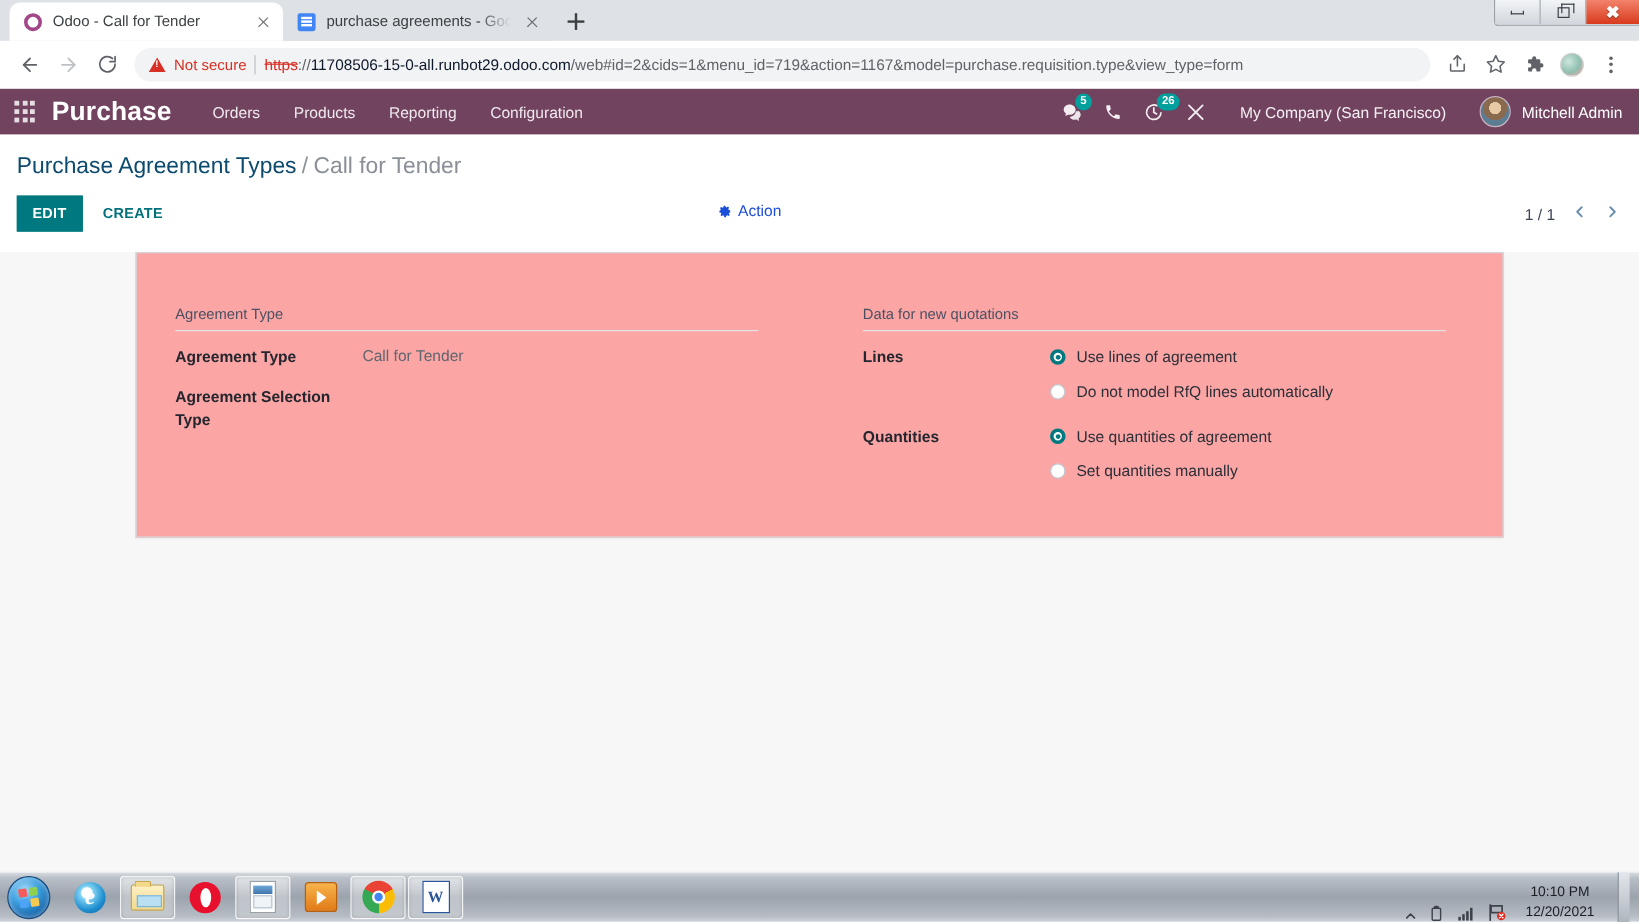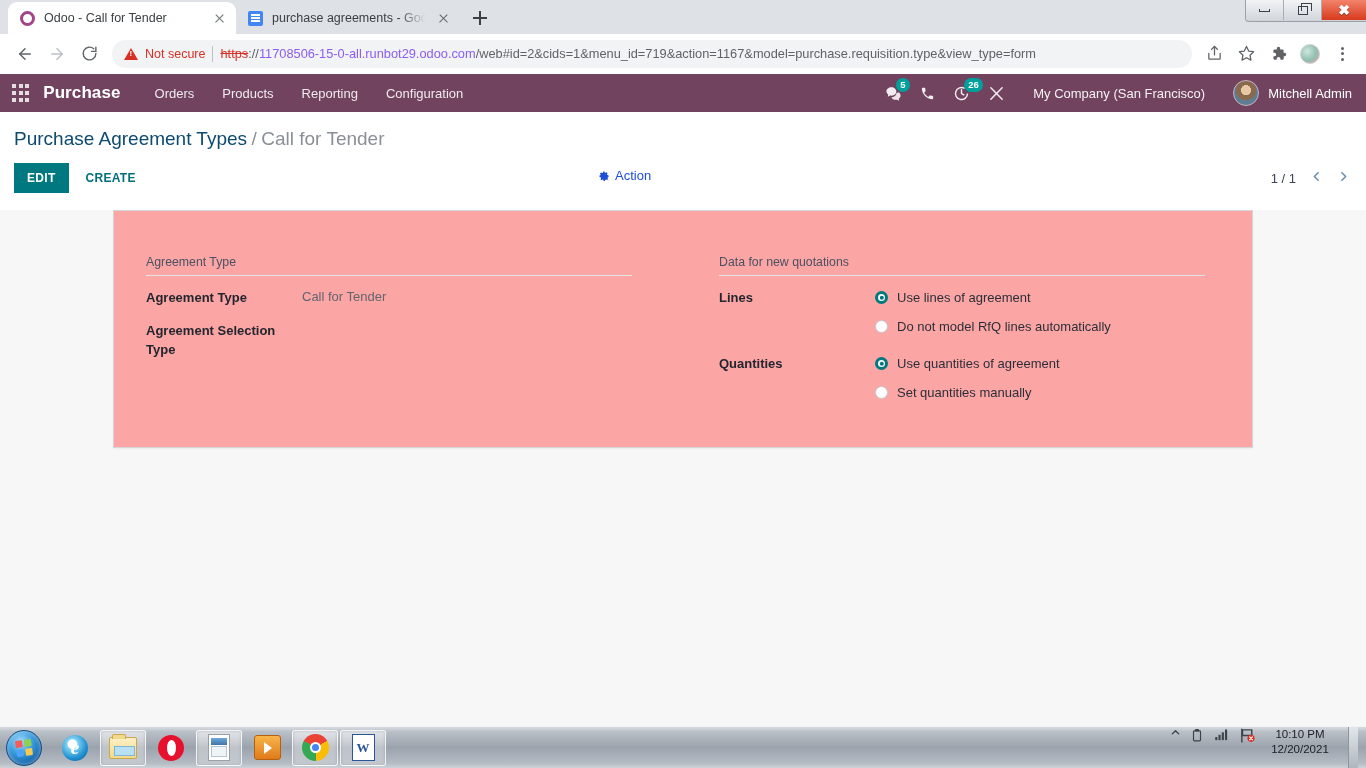--- a/index.html
+++ b/index.html
@@ -115,21 +115,21 @@
     border-bottom: 12px solid #d93025; position: relative; flex: 0 0 14px;
   }
   .warn-tri::after {
     content: "!"; position: absolute; left: -1.6px; top: 2px; font-size: 8px; color: #fff;
     font-weight: bold; line-height: 1;
   }
   .notsecure { color: #d93025; font-size: 12.5px; white-space: nowrap; }
   .urldiv { width: 1px; height: 16px; background: #bdc1c6; }
   .urltext { font-size: 12.8px; color: #5f6368; white-space: nowrap; overflow: hidden; }
   .urltext .scheme { color: #d93025; text-decoration: line-through; }
-  .urltext .host { color: #8b5cf6; }
+  .urltext .host { color: #0f172a; }
   .omni-icons { display: flex; align-items: center; gap: 4px; }
   .icon-btn {
     width: 28px; height: 28px; display: flex; align-items: center; justify-content: center;
     color: #5f6368; border-radius: 50%;
   }
   .avatar-chrome {
     width: 20px; height: 20px; border-radius: 50%;
     background: radial-gradient(circle at 35% 35%, #cfe6dd, #8fbfb0 55%, #e7a6a6 90%);
     border: 1px solid #d0d0d0;
   }
@@ -137,21 +137,21 @@
   .kebab i { width: 3px; height: 3px; border-radius: 50%; background: #5f6368; display: block; }
 
   
   .page { position: absolute; left:0; top: 74px; width: 1366px; height: 652px; background: #ffffff; }
   .odoo-nav {
     height: 38px; background: #71435f; display: flex; align-items: center;
     color: #fff; padding: 0 14px 0 12px;
   }
   .apps-grid { display: grid; grid-template-columns: repeat(3, 4px); grid-template-rows: repeat(3, 4px); gap: 2.6px; margin-right: 14px; }
   .apps-grid i { display: block; width: 4px; height: 4px; background: #e6dde3; }
-  .brand { font-size: 17px; font-weight: bold; margin-right: 34px; letter-spacing: .1px; }
+  .brand { font-size: 22px; font-weight: bold; margin-right: 34px; letter-spacing: .1px; }
   .menu-item { font-size: 13px; color: #f0e9ee; margin-right: 28px; white-space: nowrap; }
   .nav-right { margin-left: auto; display: flex; align-items: center; gap: 0; }
   .nav-ic { position: relative; margin-left: 18px; display: flex; align-items: center; color: #f3edf1; }
   .badge {
     position: absolute; top: -7px; left: 11px;
     background: #00a09d; color: #fff; font-size: 9.5px; line-height: 1;
     padding: 2.5px 4px; border-radius: 8px; font-weight: bold;
   }
   .company { font-size: 13px; margin-left: 28px; color: #f5f0f3; white-space: nowrap; }
   .user-wrap { display: flex; align-items: center; gap: 9px; margin-left: 28px; }
@@ -243,21 +243,21 @@
   .tb-btn {
     width: 46px; height: 36px; display: flex; align-items: center; justify-content: center;
     border-radius: 3px;
   }
   .tb-btn.open {
     background: linear-gradient(180deg, rgba(255,255,255,.55), rgba(255,255,255,.18));
     border: 1px solid rgba(255,255,255,.75);
     box-shadow: 0 0 3px rgba(0,0,0,.18) inset;
   }
   .tray {
-    margin-left: auto; display: flex; align-items: flex-start; gap: 9px;
+    margin-left: auto; display: flex; align-items: flex-end; gap: 9px;
     padding-right: 8px; height: 42px;
   }
   .tray-ic { color: #3d4349; display: flex; align-items: center; }
   .clock {
     display: flex; flex-direction: column; align-items: center; justify-content: center;
     font-size: 11.5px; color: #1b1f24; line-height: 1.35; margin-left: 4px; width: 62px;
   }
   .showdesk { width: 10px; height: 42px; margin-left: 8px;
     background: linear-gradient(180deg,#e3e7ec,#aeb5bd); border-left: 1px solid #8e959d; }
 

